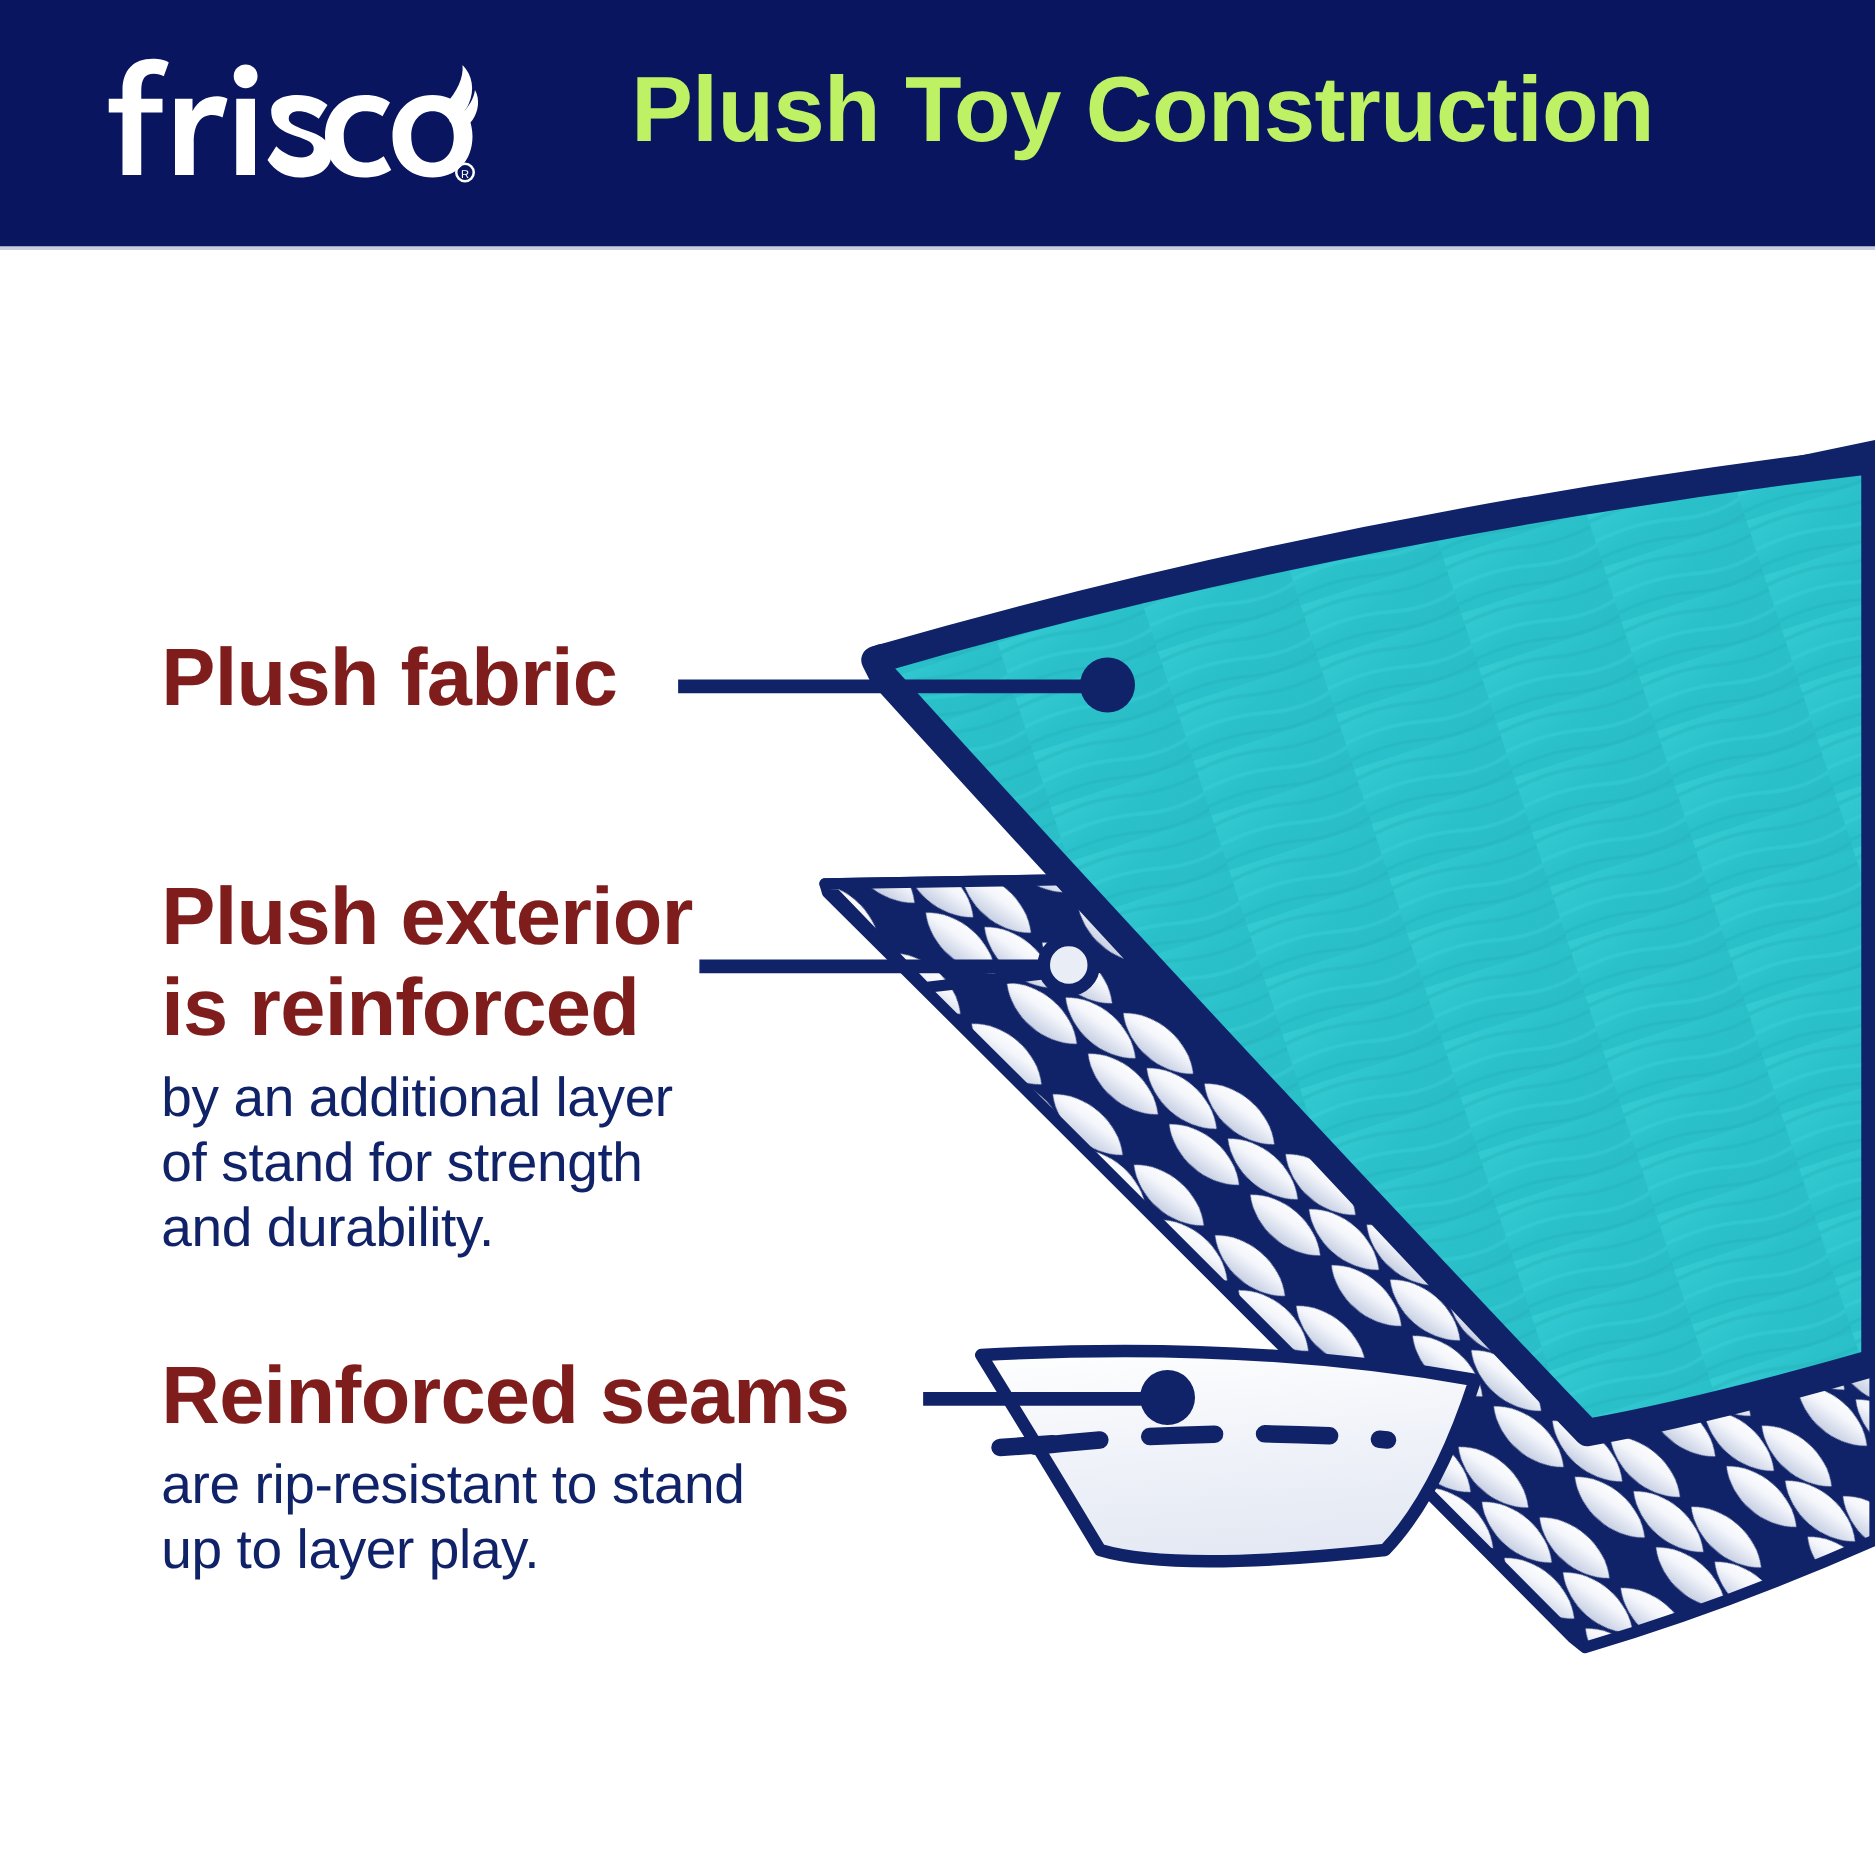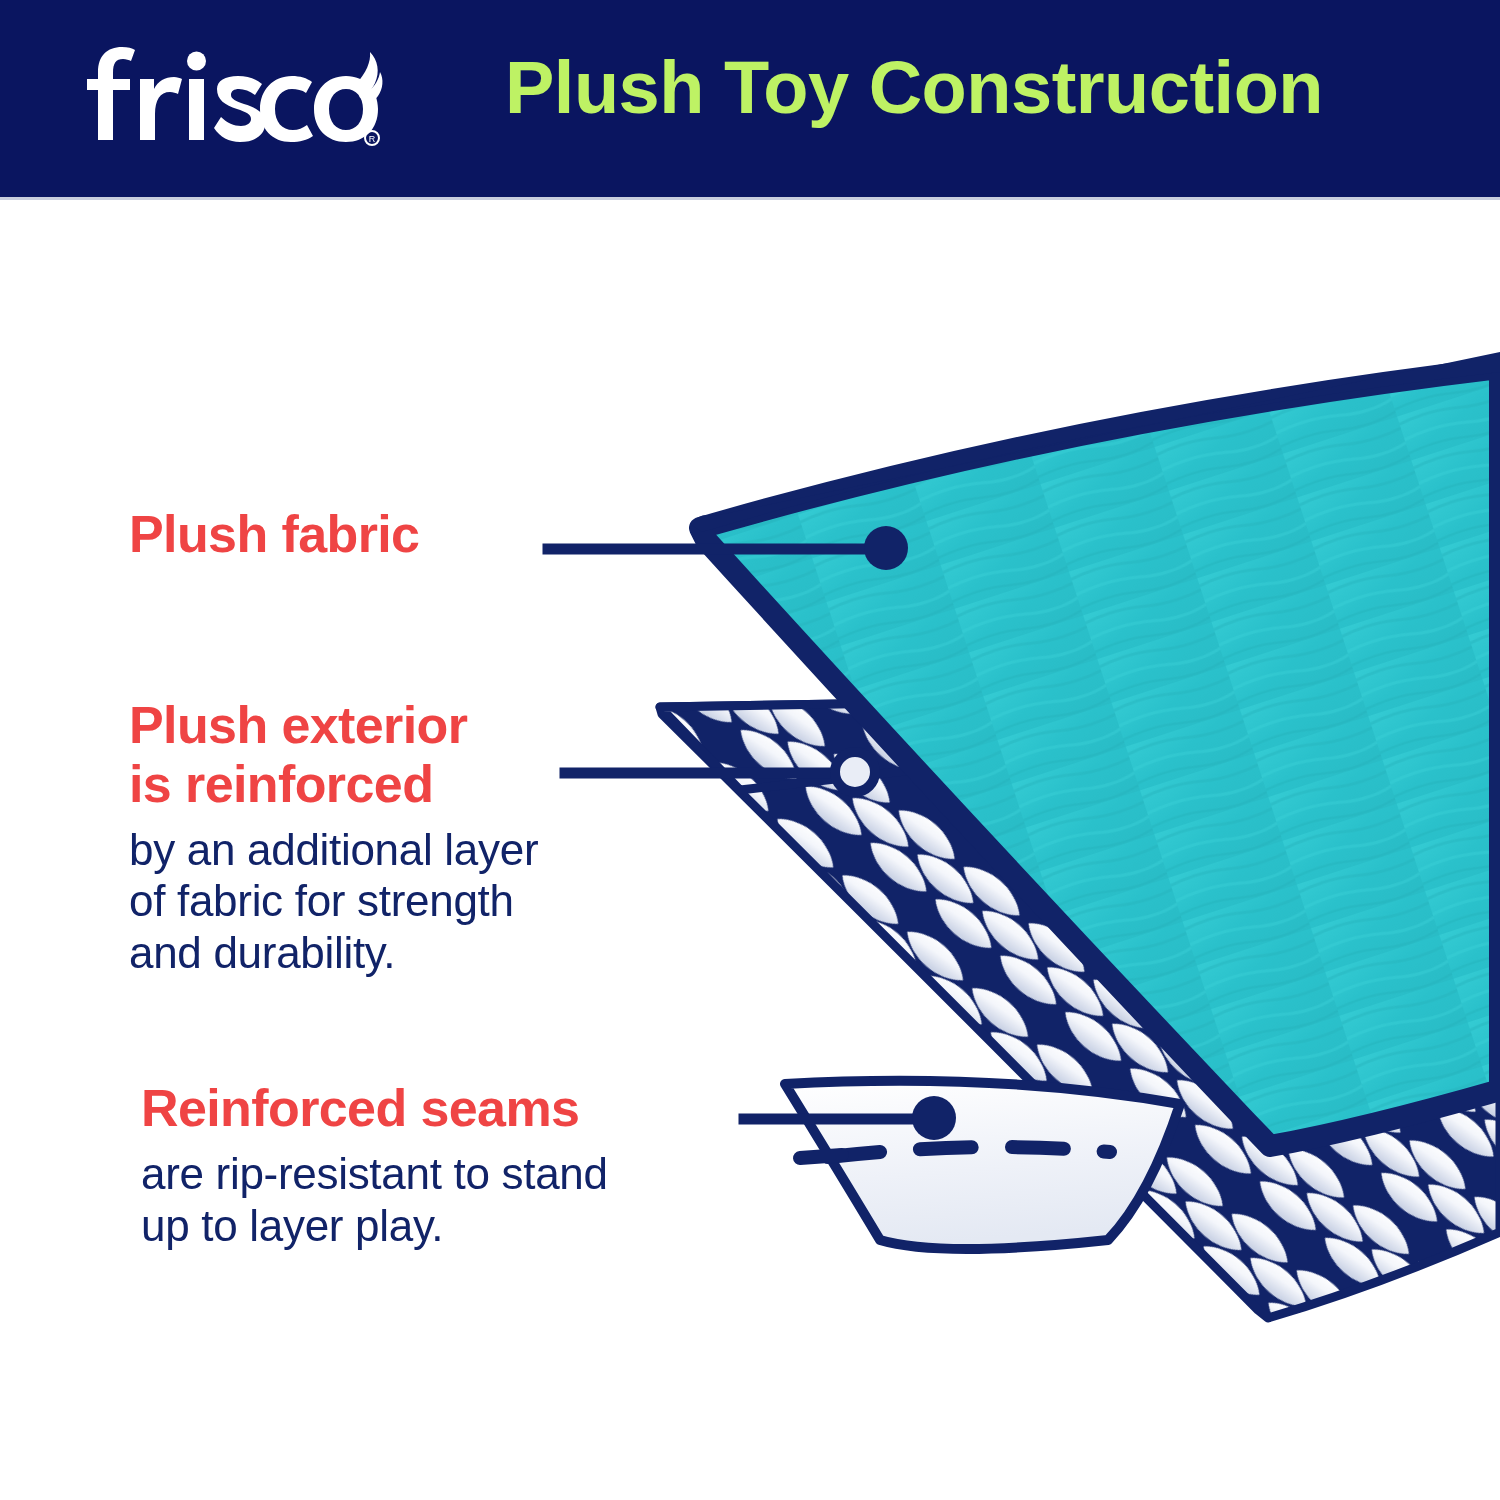--- a/index.html
+++ b/index.html
@@ -31,42 +31,42 @@
     font-weight:bold;
     letter-spacing:-0.5px;
     line-height:1.08;
     white-space:nowrap;
     font-family:"Liberation Sans", sans-serif;
   }
 
   
   .label-block{position:absolute;}
   .lbl-head{
-    color:#ef4444;
+    color:#7f1d1d;
     font-weight:bold;
-    font-size:52px;
+    font-size:65px;
     line-height:1.13;
     letter-spacing:-0.6px;
     font-family:"Liberation Sans", sans-serif;
     white-space:pre-line;
   }
   .lbl-body{
     color:#112368;
     font-weight:normal;
     font-size:44px;
     line-height:1.18;
     letter-spacing:-0.3px;
     margin-top:10px;
     font-family:"Liberation Sans", sans-serif;
     white-space:pre-line;
   }
 
   #block-plush-fabric{left:129px;top:505px;}
   #block-plush-exterior{left:129px;top:648px;margin-top:48px;}
-  #block-reinforced-seams{left:129px;top:1079px;margin-left:12px;}
+  #block-reinforced-seams{left:129px;top:1079px;}
 
   
   #art{position:absolute;left:0;top:0;width:1500px;height:1500px;}
 </style>
 </head>
 <body>
 
 <div id="page">
 
   <div class="header">
@@ -198,21 +198,21 @@
   </svg>
 
   <div class="label-block" id="block-plush-fabric">
     <div class="lbl-head">Plush fabric</div>
   </div>
 
   <div class="label-block" id="block-plush-exterior">
     <div class="lbl-head">Plush exterior
 is reinforced</div>
     <div class="lbl-body">by an additional layer
-of fabric for strength
+of stand for strength
 and durability.</div>
   </div>
 
   <div class="label-block" id="block-reinforced-seams">
     <div class="lbl-head">Reinforced seams</div>
     <div class="lbl-body">are rip-resistant to stand
 up to layer play.</div>
   </div>
 
 </div>

